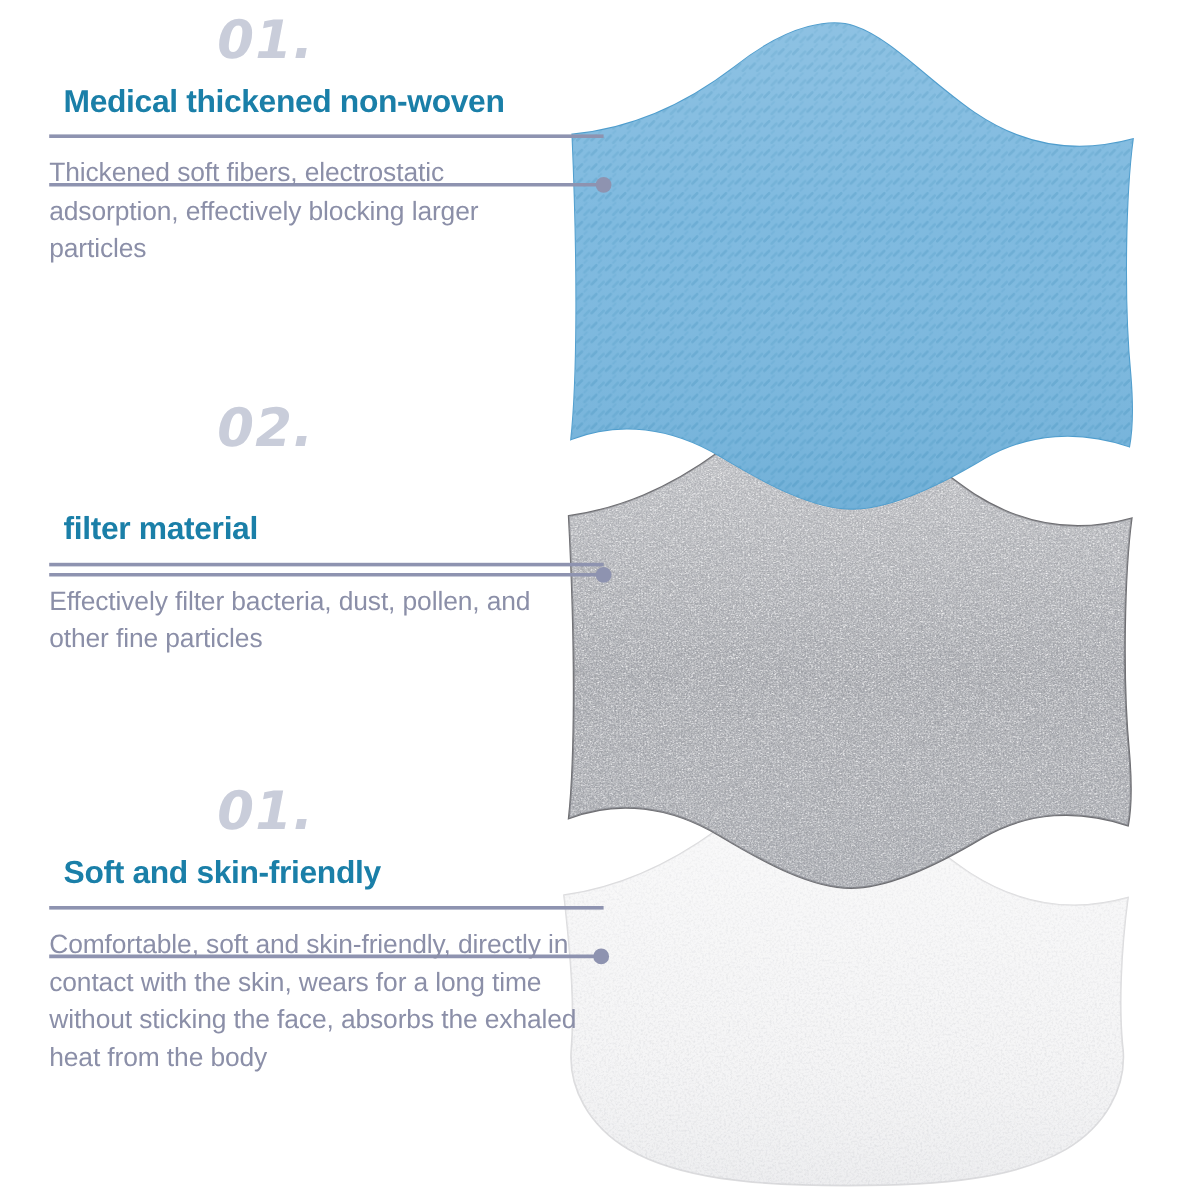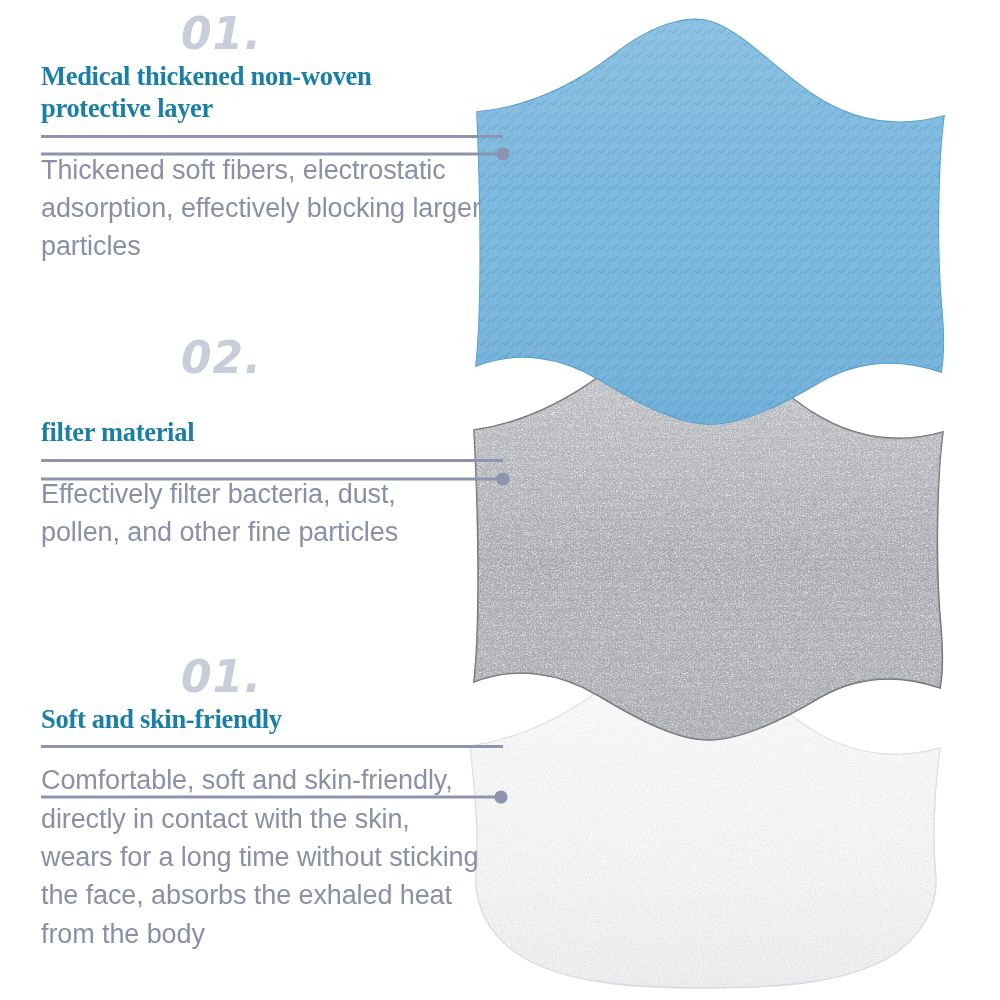--- a/index.html
+++ b/index.html
@@ -46,40 +46,40 @@
     font-size: 44px;
     letter-spacing: 1px;
     color: #c9cdda;
     margin: 0 0 4px 0;
     line-height: 1;
     text-align: left;
     padding-left: 140px;
   }
 
   .section-title {
-    font-family: Liberation Serif, serif;
+    font-family: Liberation Sans, sans-serif;
     font-weight: bold;
     font-size: 26.5px;
     line-height: 1.22;
     color: #1a7fa8;
-    margin: 0;
+    margin: 12px;
     letter-spacing: -0.3px;
   }
 
   .section-rule {
     height: 3px;
     background: #8e93b0;
     margin-top: 10px;
     width: 462px;
     margin-left: 0;
   }
 
   .section-body {
     font-family: "Liberation Sans", sans-serif;
-    font-size: 27px;
+    font-size: 22px;
     line-height: 1.42;
     color: #8b8fa8;
     margin: 13px 0 0 0;
     letter-spacing: -0.1px;
   }
 
   
   #section-1 { top: 12px; }
   #section-2 { top: 336px; }
   #section-3 { top: 655px; }
@@ -250,21 +250,20 @@
 
       <line x1="41" y1="797" x2="498" y2="797" stroke="#8e93b0" stroke-width="3"></line>
       <circle cx="501" cy="797" r="6.6" fill="#8e93b0"></circle>
     </g>
   </svg>
 
   <div class="section" id="section-1">
     <div class="section-number">01.</div>
     <h2 class="section-title">
       <span>Medical thickened non-woven</span><br>
-      <span>protective layer</span>
     </h2>
     <div class="section-rule"></div>
     <p class="section-body">Thickened soft fibers, electrostatic adsorption, effectively blocking larger particles</p>
   </div>
 
   <div class="section" id="section-2">
     <div class="section-number">02.</div>
     <h2 class="section-title">
       <br>
       <span>filter material</span>

